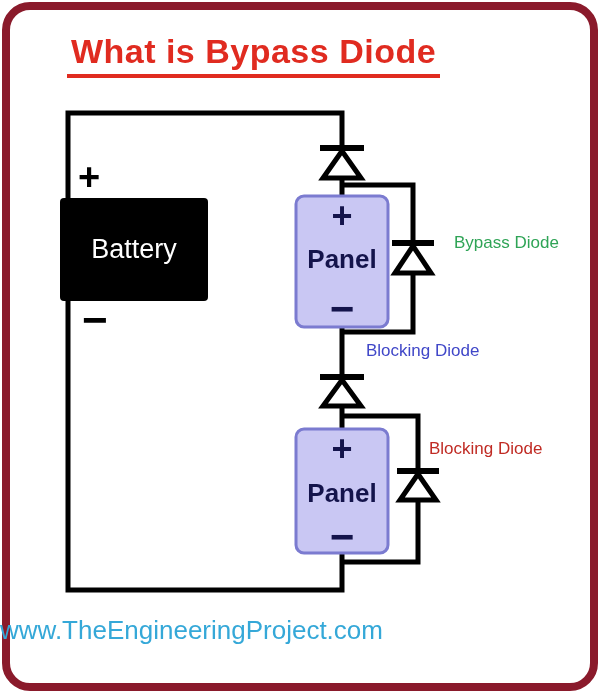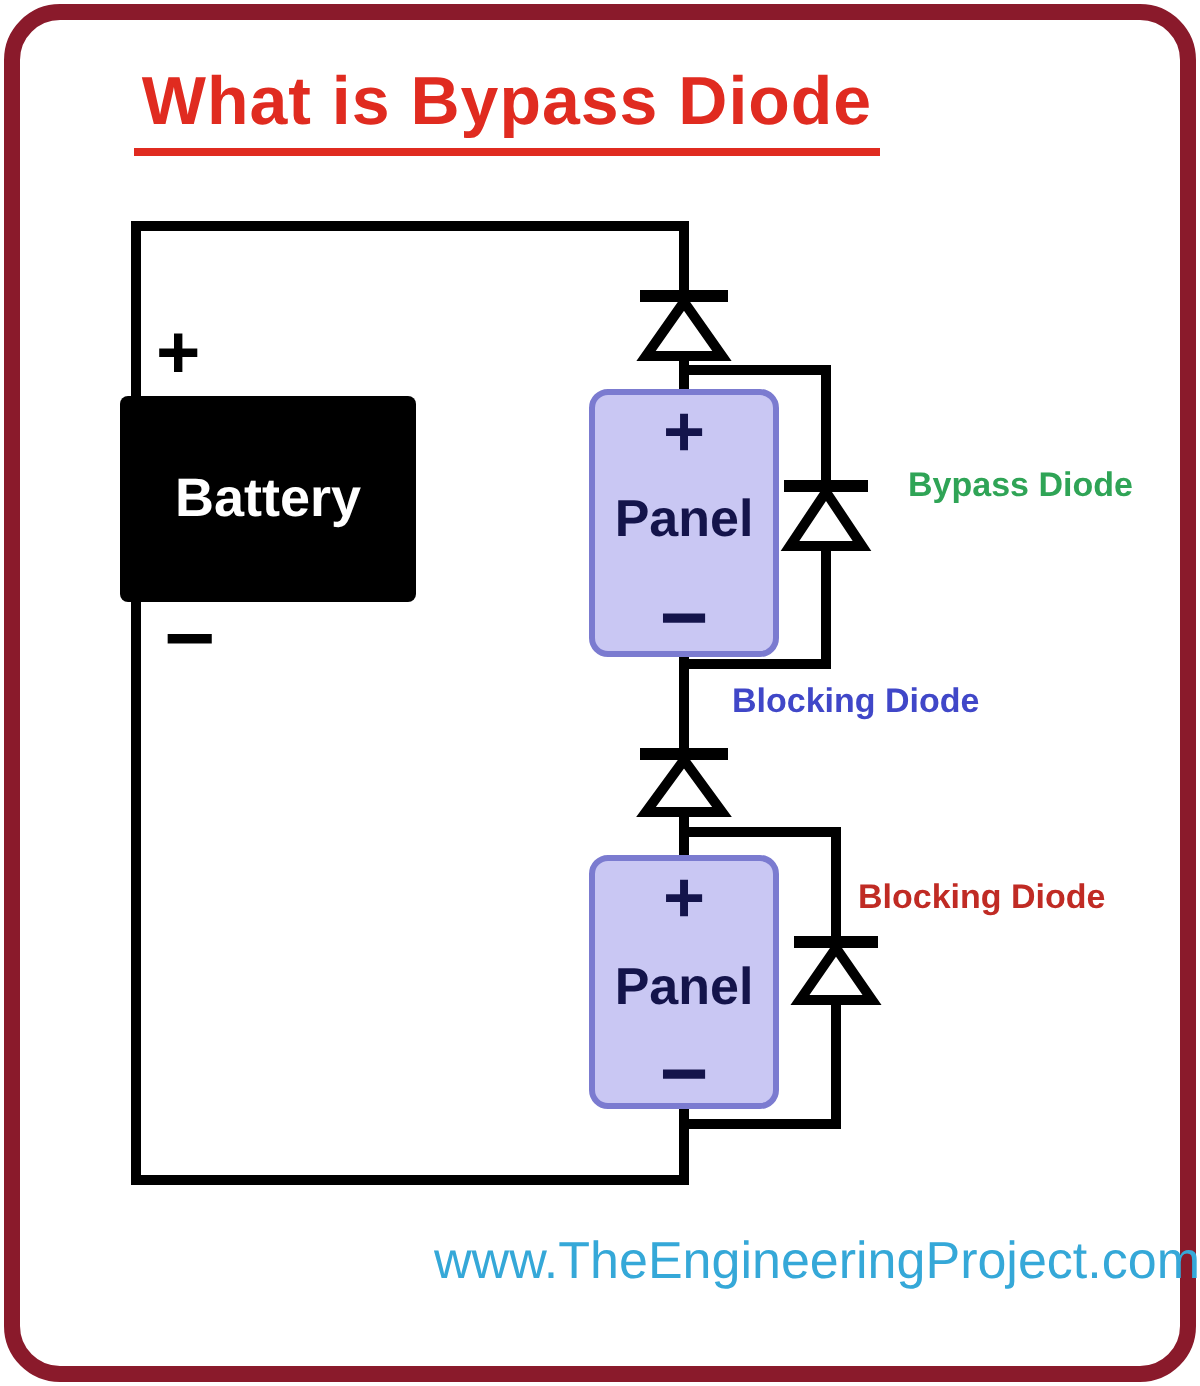--- a/index.html
+++ b/index.html
@@ -15,32 +15,32 @@
          border-radius:28px;background:#ffffff;box-sizing:border-box;}
   .title{position:absolute;top:32px;left:0;width:507px;text-align:center;}
   .title span{display:inline-block;color:var(--title_red);font-size:34px;font-weight:bold;
          letter-spacing:.5px;border-bottom:4px solid var(--title_red);padding:0 4px 3px 4px;}
   svg.circuit{position:absolute;left:0;top:0;width:600px;height:693px;}
   .wire{fill:none;stroke:var(--wire_black);stroke-width:5;}
   .diode-bar{stroke:var(--wire_black);stroke-width:6;}
   .diode-tri{fill:#ffffff;stroke:var(--wire_black);stroke-width:5;stroke-linejoin:miter;}
   .panel-rect{fill:var(--panel_fill);stroke:var(--panel_border);stroke-width:3;}
   .battery-rect{fill:var(--battery_fill);}
-  .lbl{position:absolute;font-weight:bold;white-space:nowrap;}
+  .lbl{position:absolute;font-weight:normal;white-space:nowrap;}
   .sign{position:absolute;font-weight:bold;line-height:1;}
   .battery-sign{color:var(--wire_black);font-size:38px;}
   .battery-name{position:absolute;left:60px;top:198px;width:148px;height:103px;display:flex;
          align-items:center;justify-content:center;color:var(--battery_text);
-         font-size:27px;font-weight:bold;}
+         font-size:27px;font-weight:normal;}
   .panel-center{position:absolute;width:92px;text-align:center;color:var(--panel_text);
          font-weight:bold;line-height:1;}
   .bypass-lbl{left:454px;top:233px;color:var(--bypass_label_green);font-size:17px;}
   .blocking-blue-lbl{left:366px;top:341px;color:var(--blocking_label_blue);font-size:17px;}
   .blocking-red-lbl{left:429px;top:439px;color:var(--blocking_label_red);font-size:17px;}
-  .footer{position:absolute;top:615px;left:0;width:600px;text-align:right;
+  .footer{position:absolute;top:615px;left:0;width:600px;text-align:left;
          color:var(--footer_cyan);font-size:26px;}
 </style>
 </head>
 <body>
 
 <div class="frame"></div>
 
 <div class="title">
   <span>What is Bypass Diode</span>
 </div>

